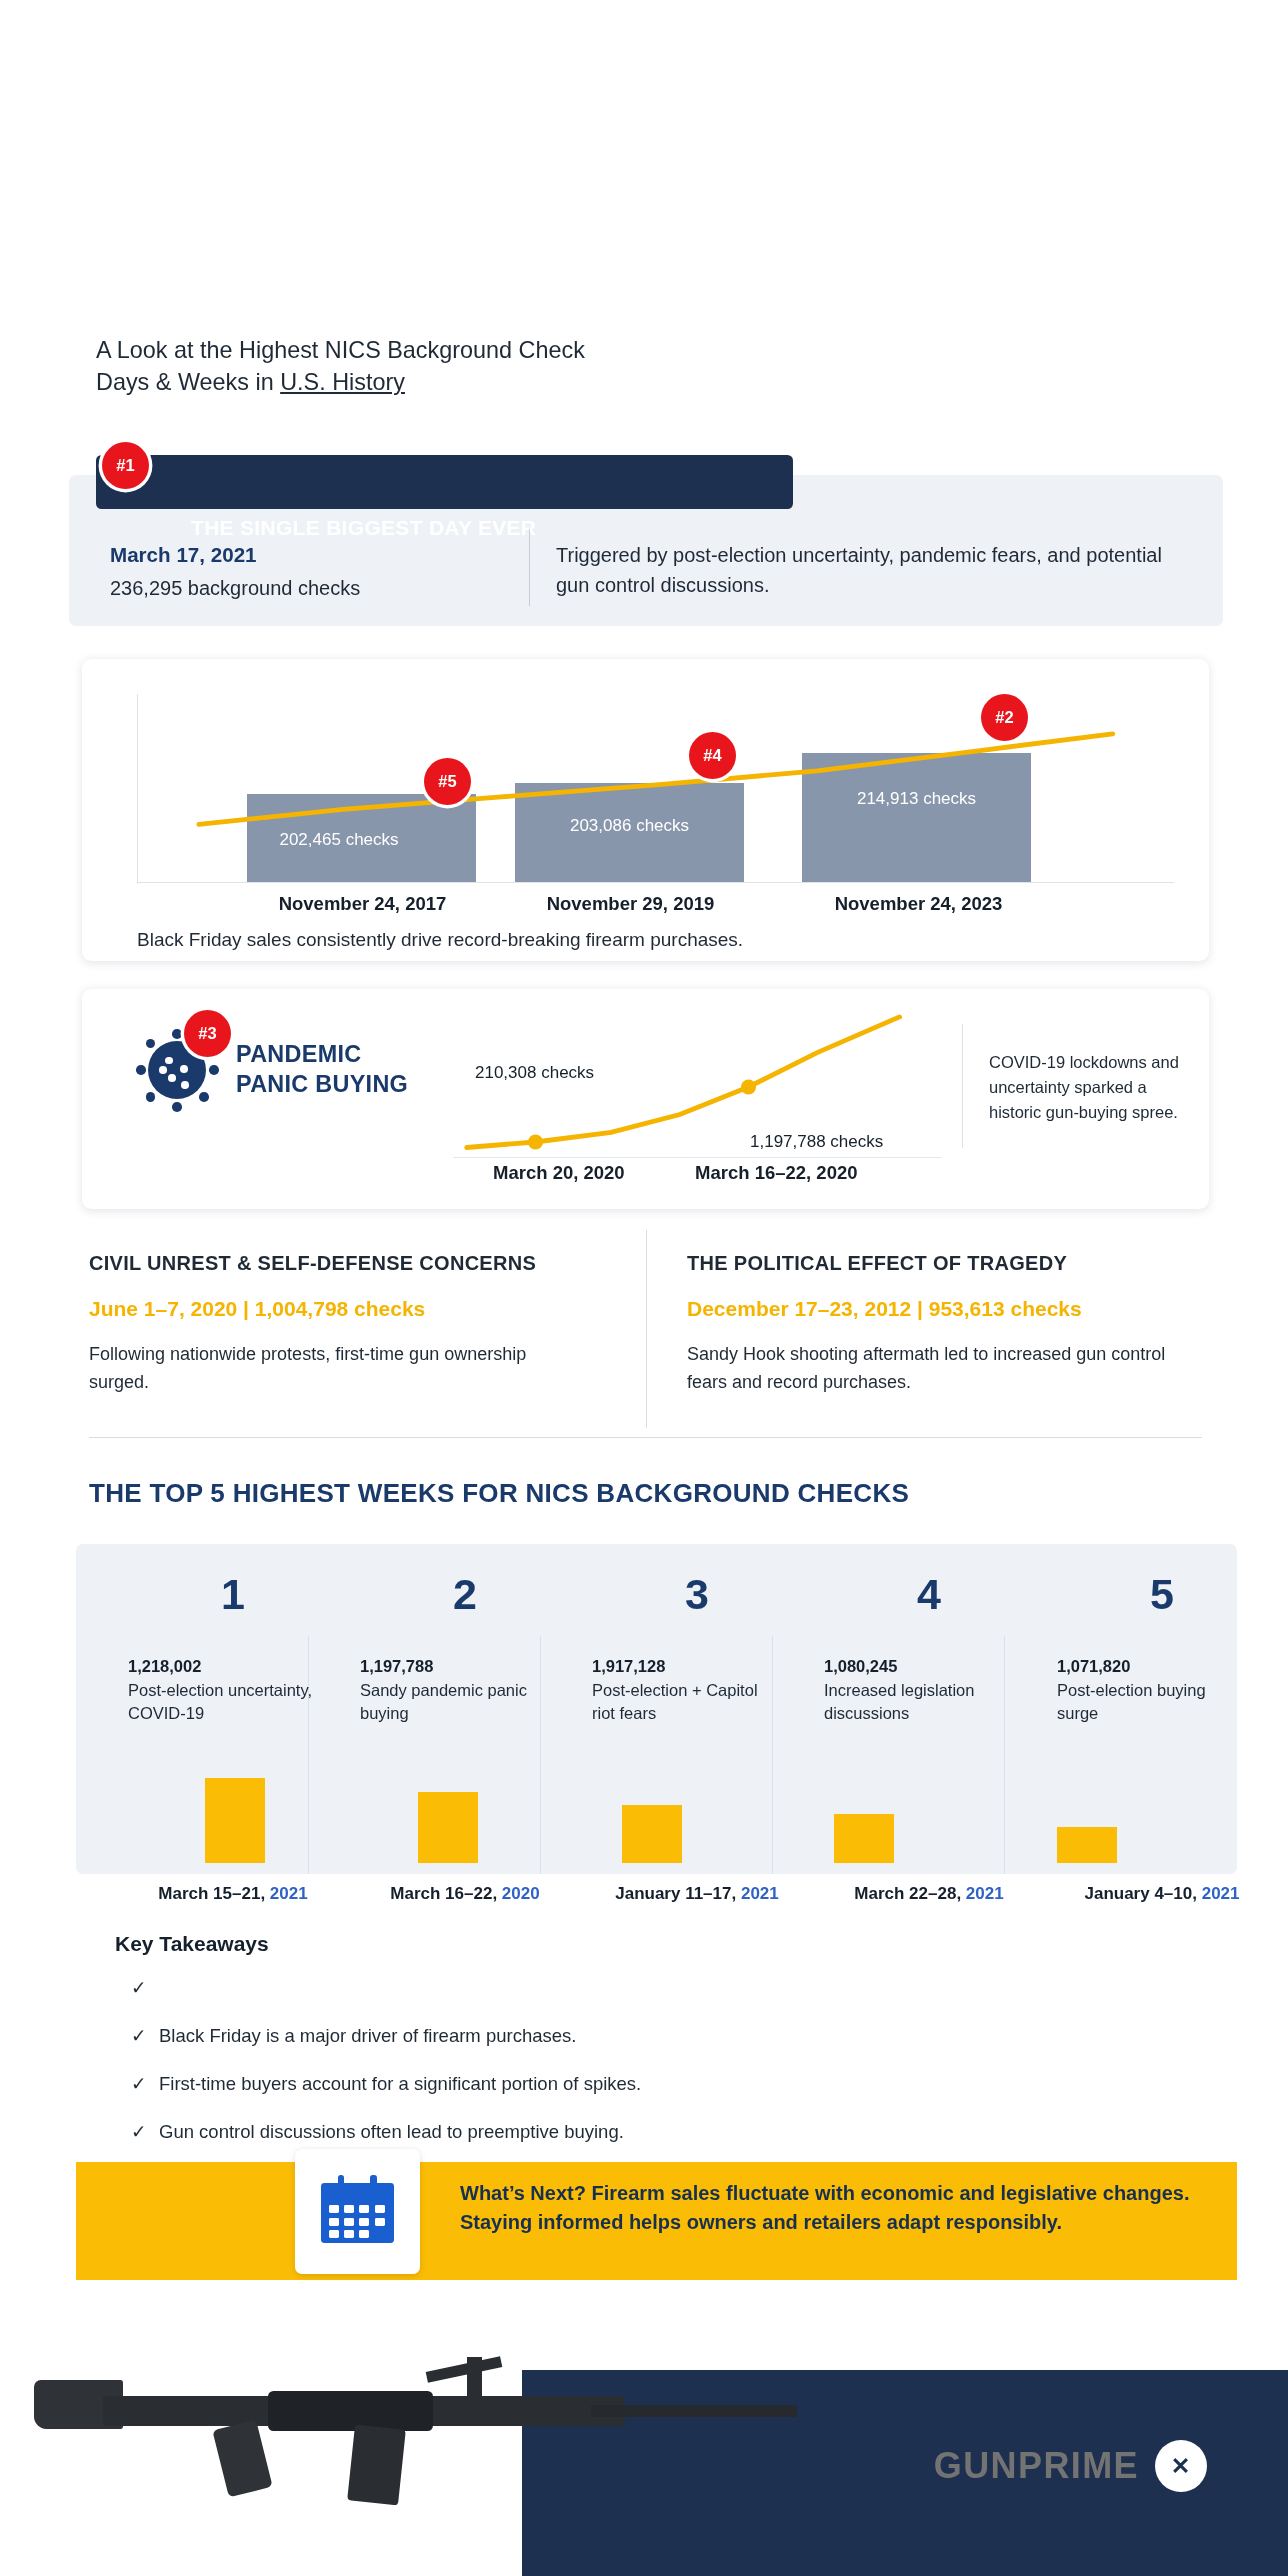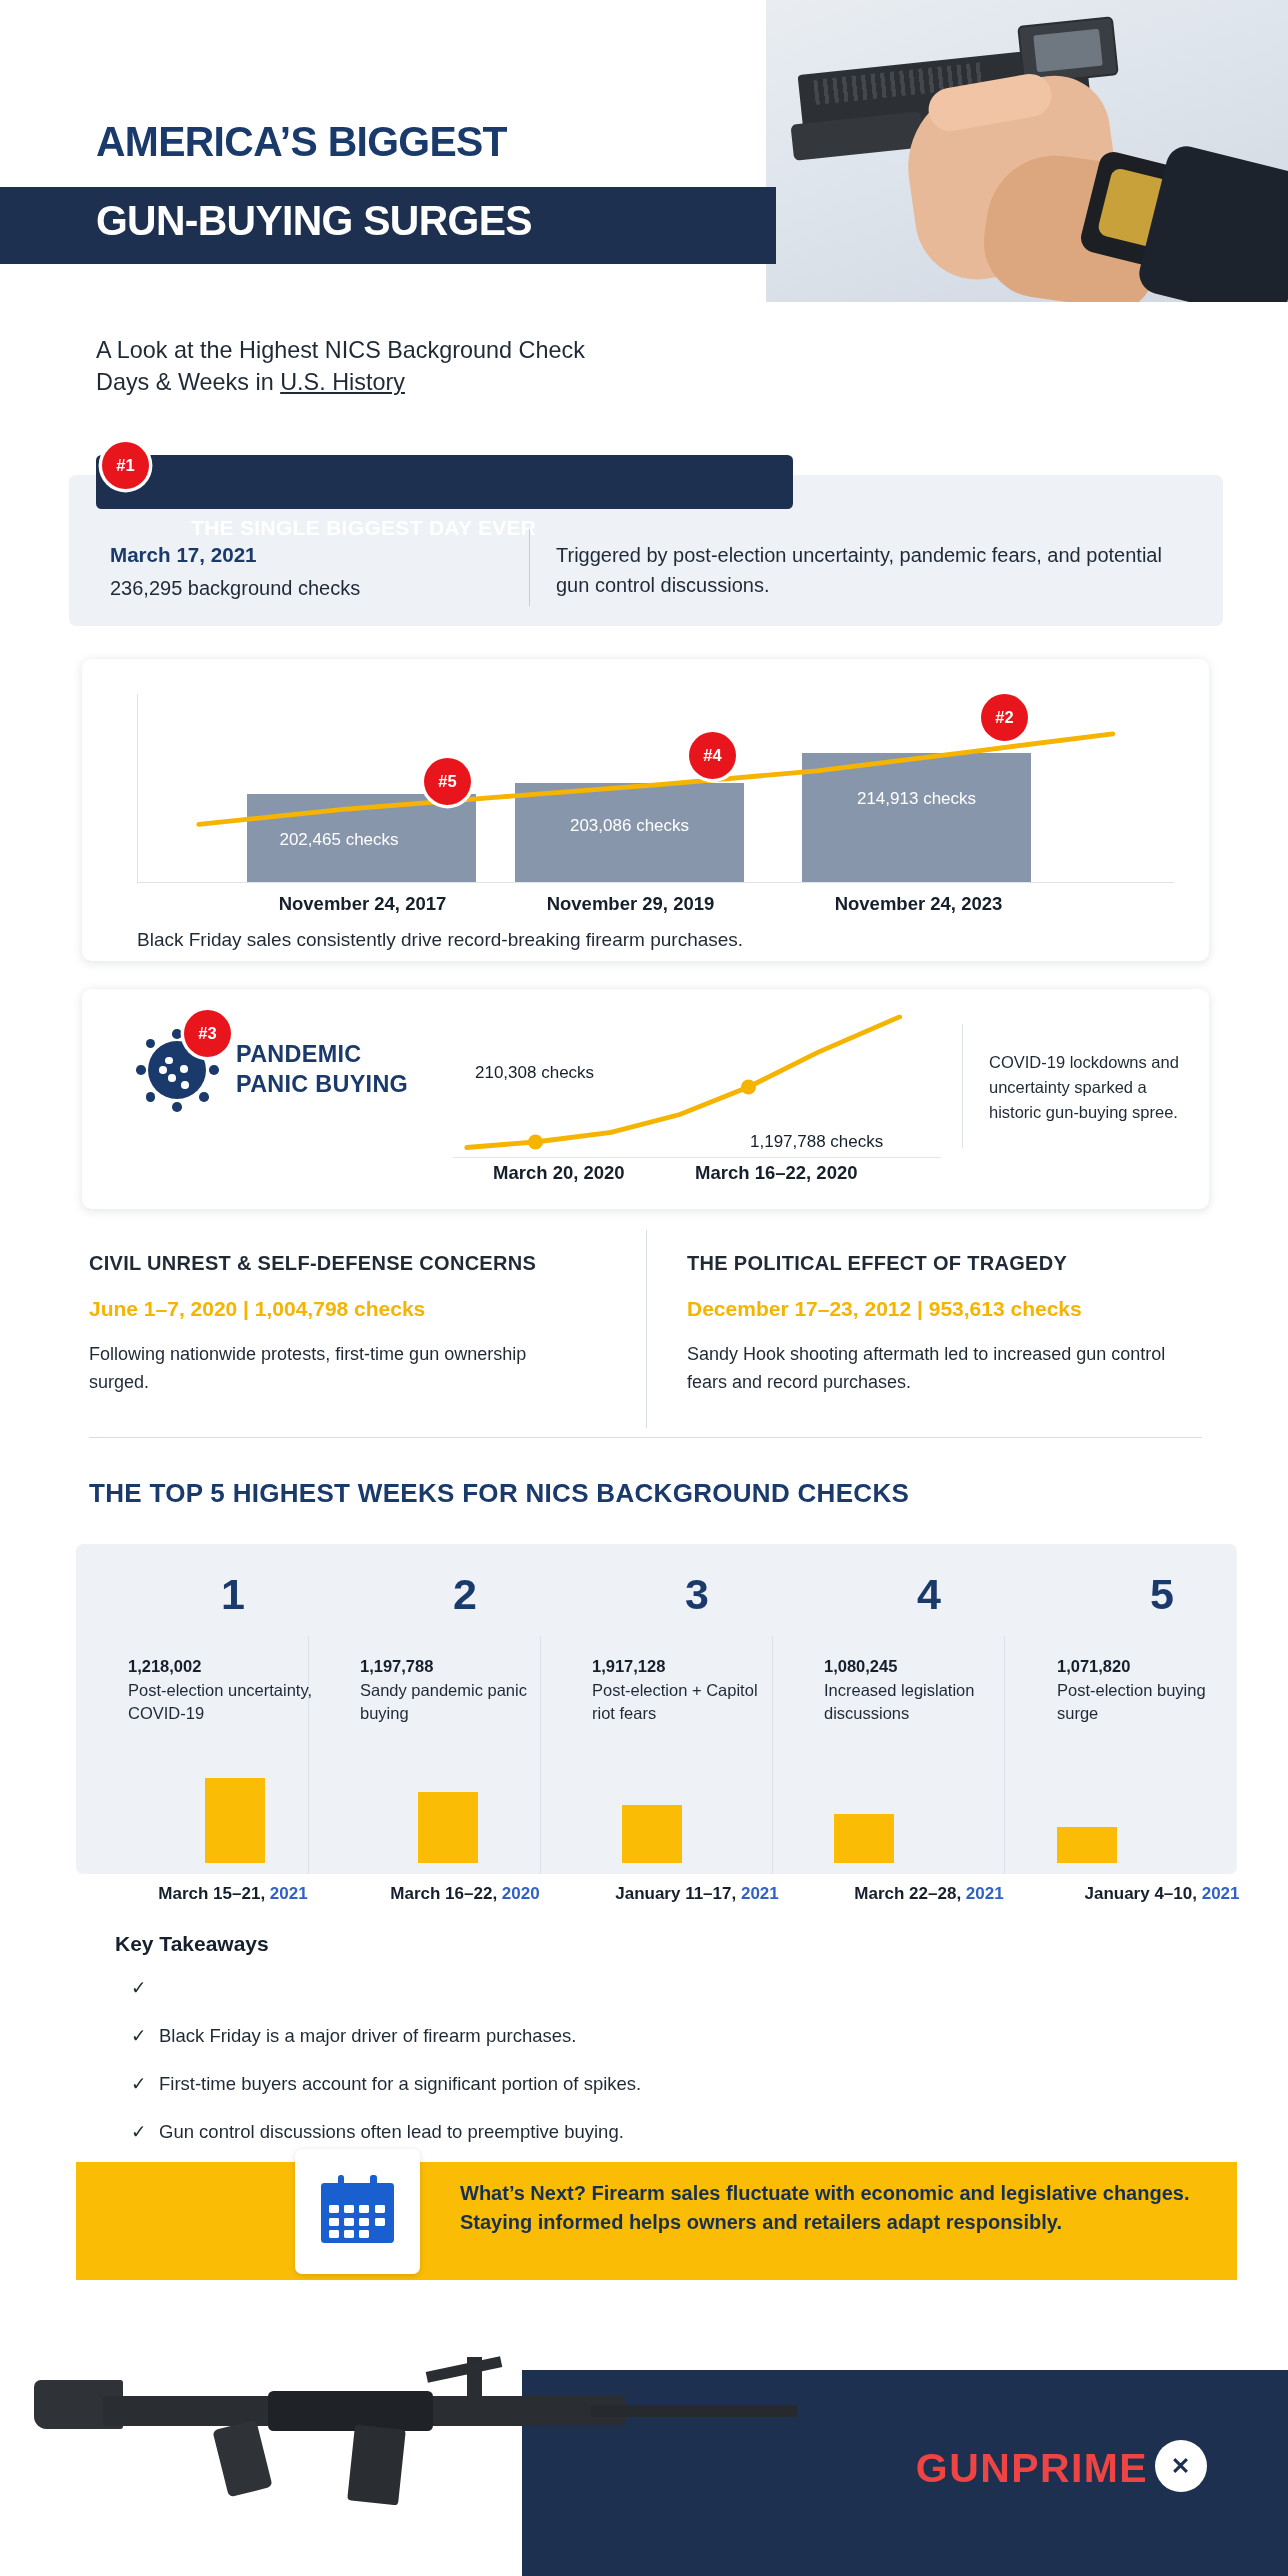--- a/index.html
+++ b/index.html
@@ -631,24 +631,24 @@
   .rifle-grip {
     position: absolute;
     left: 206px; top: 88px;
     width: 45px; height: 69px;
     background: #2f3237;
     border-radius: 5.5px;
     transform: rotate(-14deg);
   }
   .brand {
     position: absolute;
-    right: 140px; top: 2445px;
-    font-size: 41px;
-    font-weight: bold;
-    color: #ef4444;
+    right: 149px; top: 2445px;
+    font-size: 36px;
+    font-weight: bold;
+    color: #737373;
     letter-spacing: 1.4px;
   }
   .brand-mark {
     position: absolute;
     right: 81px; top: 2440px;
     width: 52px; height: 52px;
     border-radius: 50%;
     background: #ffffff;
   }
   .brand-x {
@@ -660,39 +660,20 @@
     font-weight: bold;
     text-align: center;
     line-height: 25px;
   }
 </style>
 </head>
 <body>
 
 <div class="page">
 
-  <div class="hero">
-    <div class="hero-photo">
-      <div class="gun-body"></div>
-      <div class="gun-slide-lines"></div>
-      <div class="gun-optic"></div>
-      <div class="gun-optic-glass"></div>
-      <div class="gun-light"></div>
-      <div class="gun-grip"></div>
-      <div class="hand"></div>
-      <div class="hand2"></div>
-      <div class="finger"></div>
-      <div class="watch"></div>
-      <div class="watch-face"></div>
-      <div class="sleeve"></div>
-    </div>
-    <div class="title-band"></div>
-    <div class="title-top">AMERICA’S BIGGEST</div>
-    <div class="title-bottom">GUN-BUYING SURGES</div>
-  </div>
 
   <div class="subtitle">
     <span>A Look at the Highest NICS Background Check</span><br>
     <span>Days &amp; Weeks in </span><span class="ul">U.S. History</span>
   </div>
 
   <div class="sec1"></div>
   <div class="sec1-band"></div>
   <div class="badge" id="badge1">#1</div>
   <div class="sec1-band-text">THE SINGLE BIGGEST DAY EVER</div>

